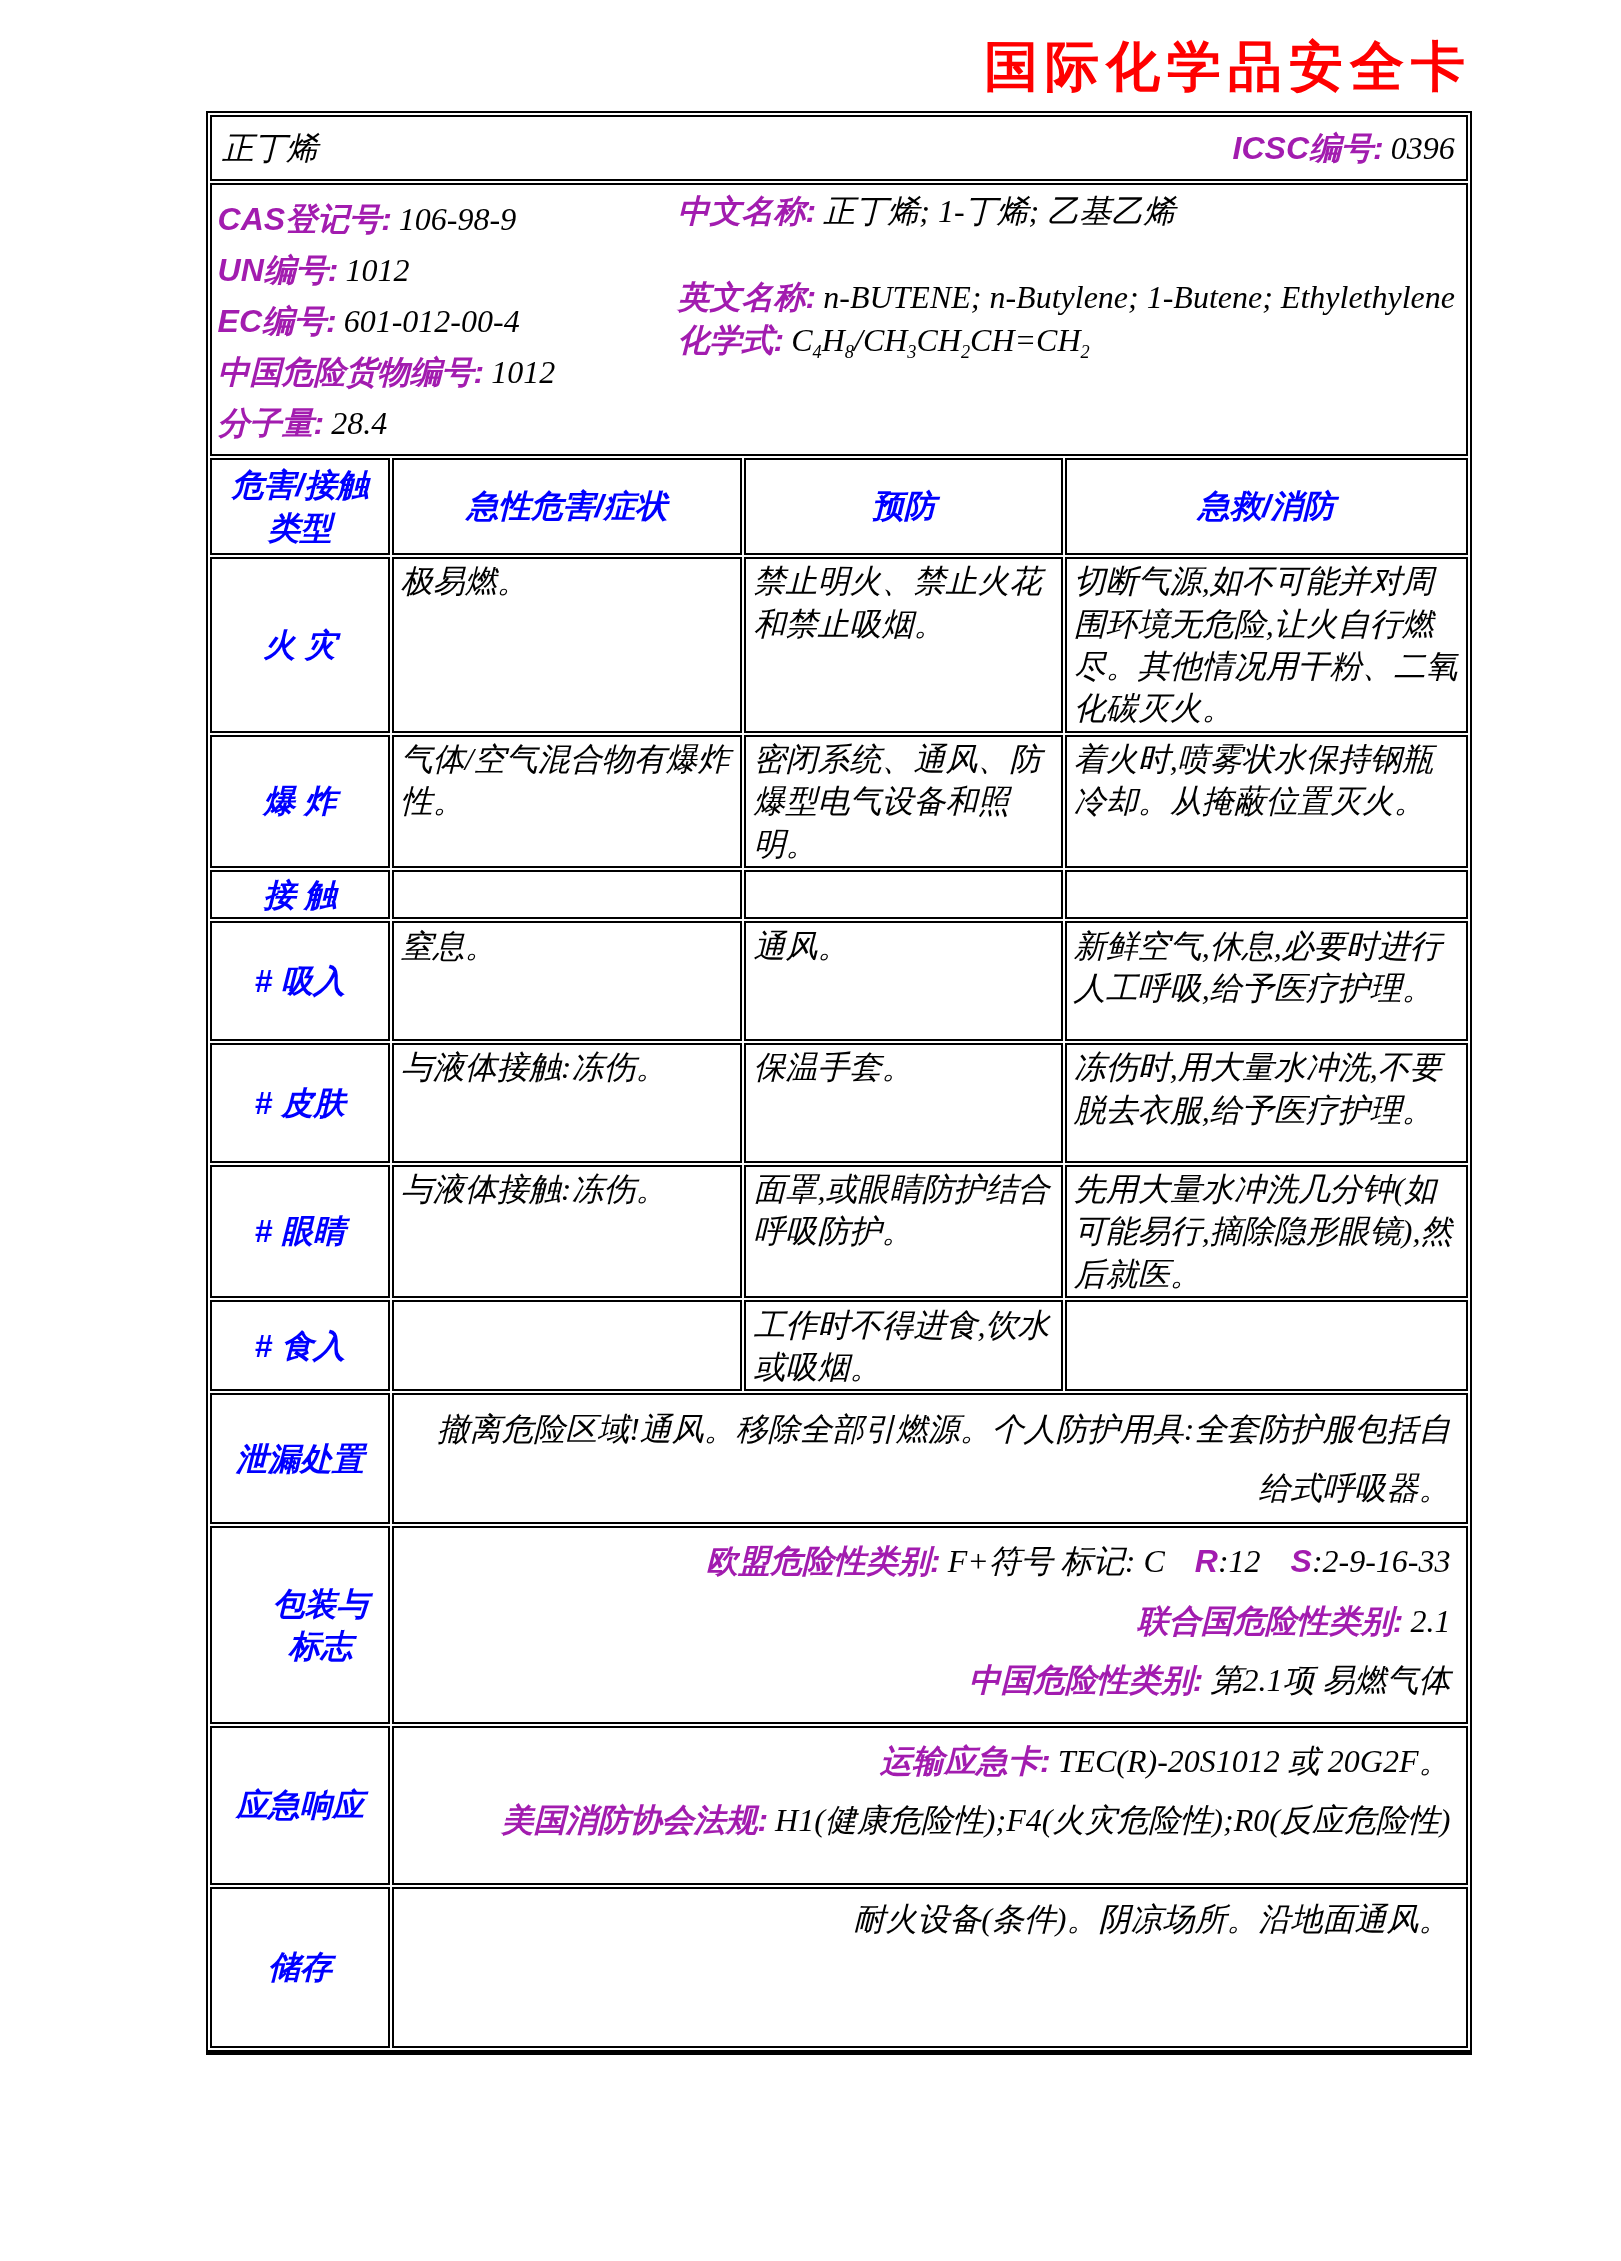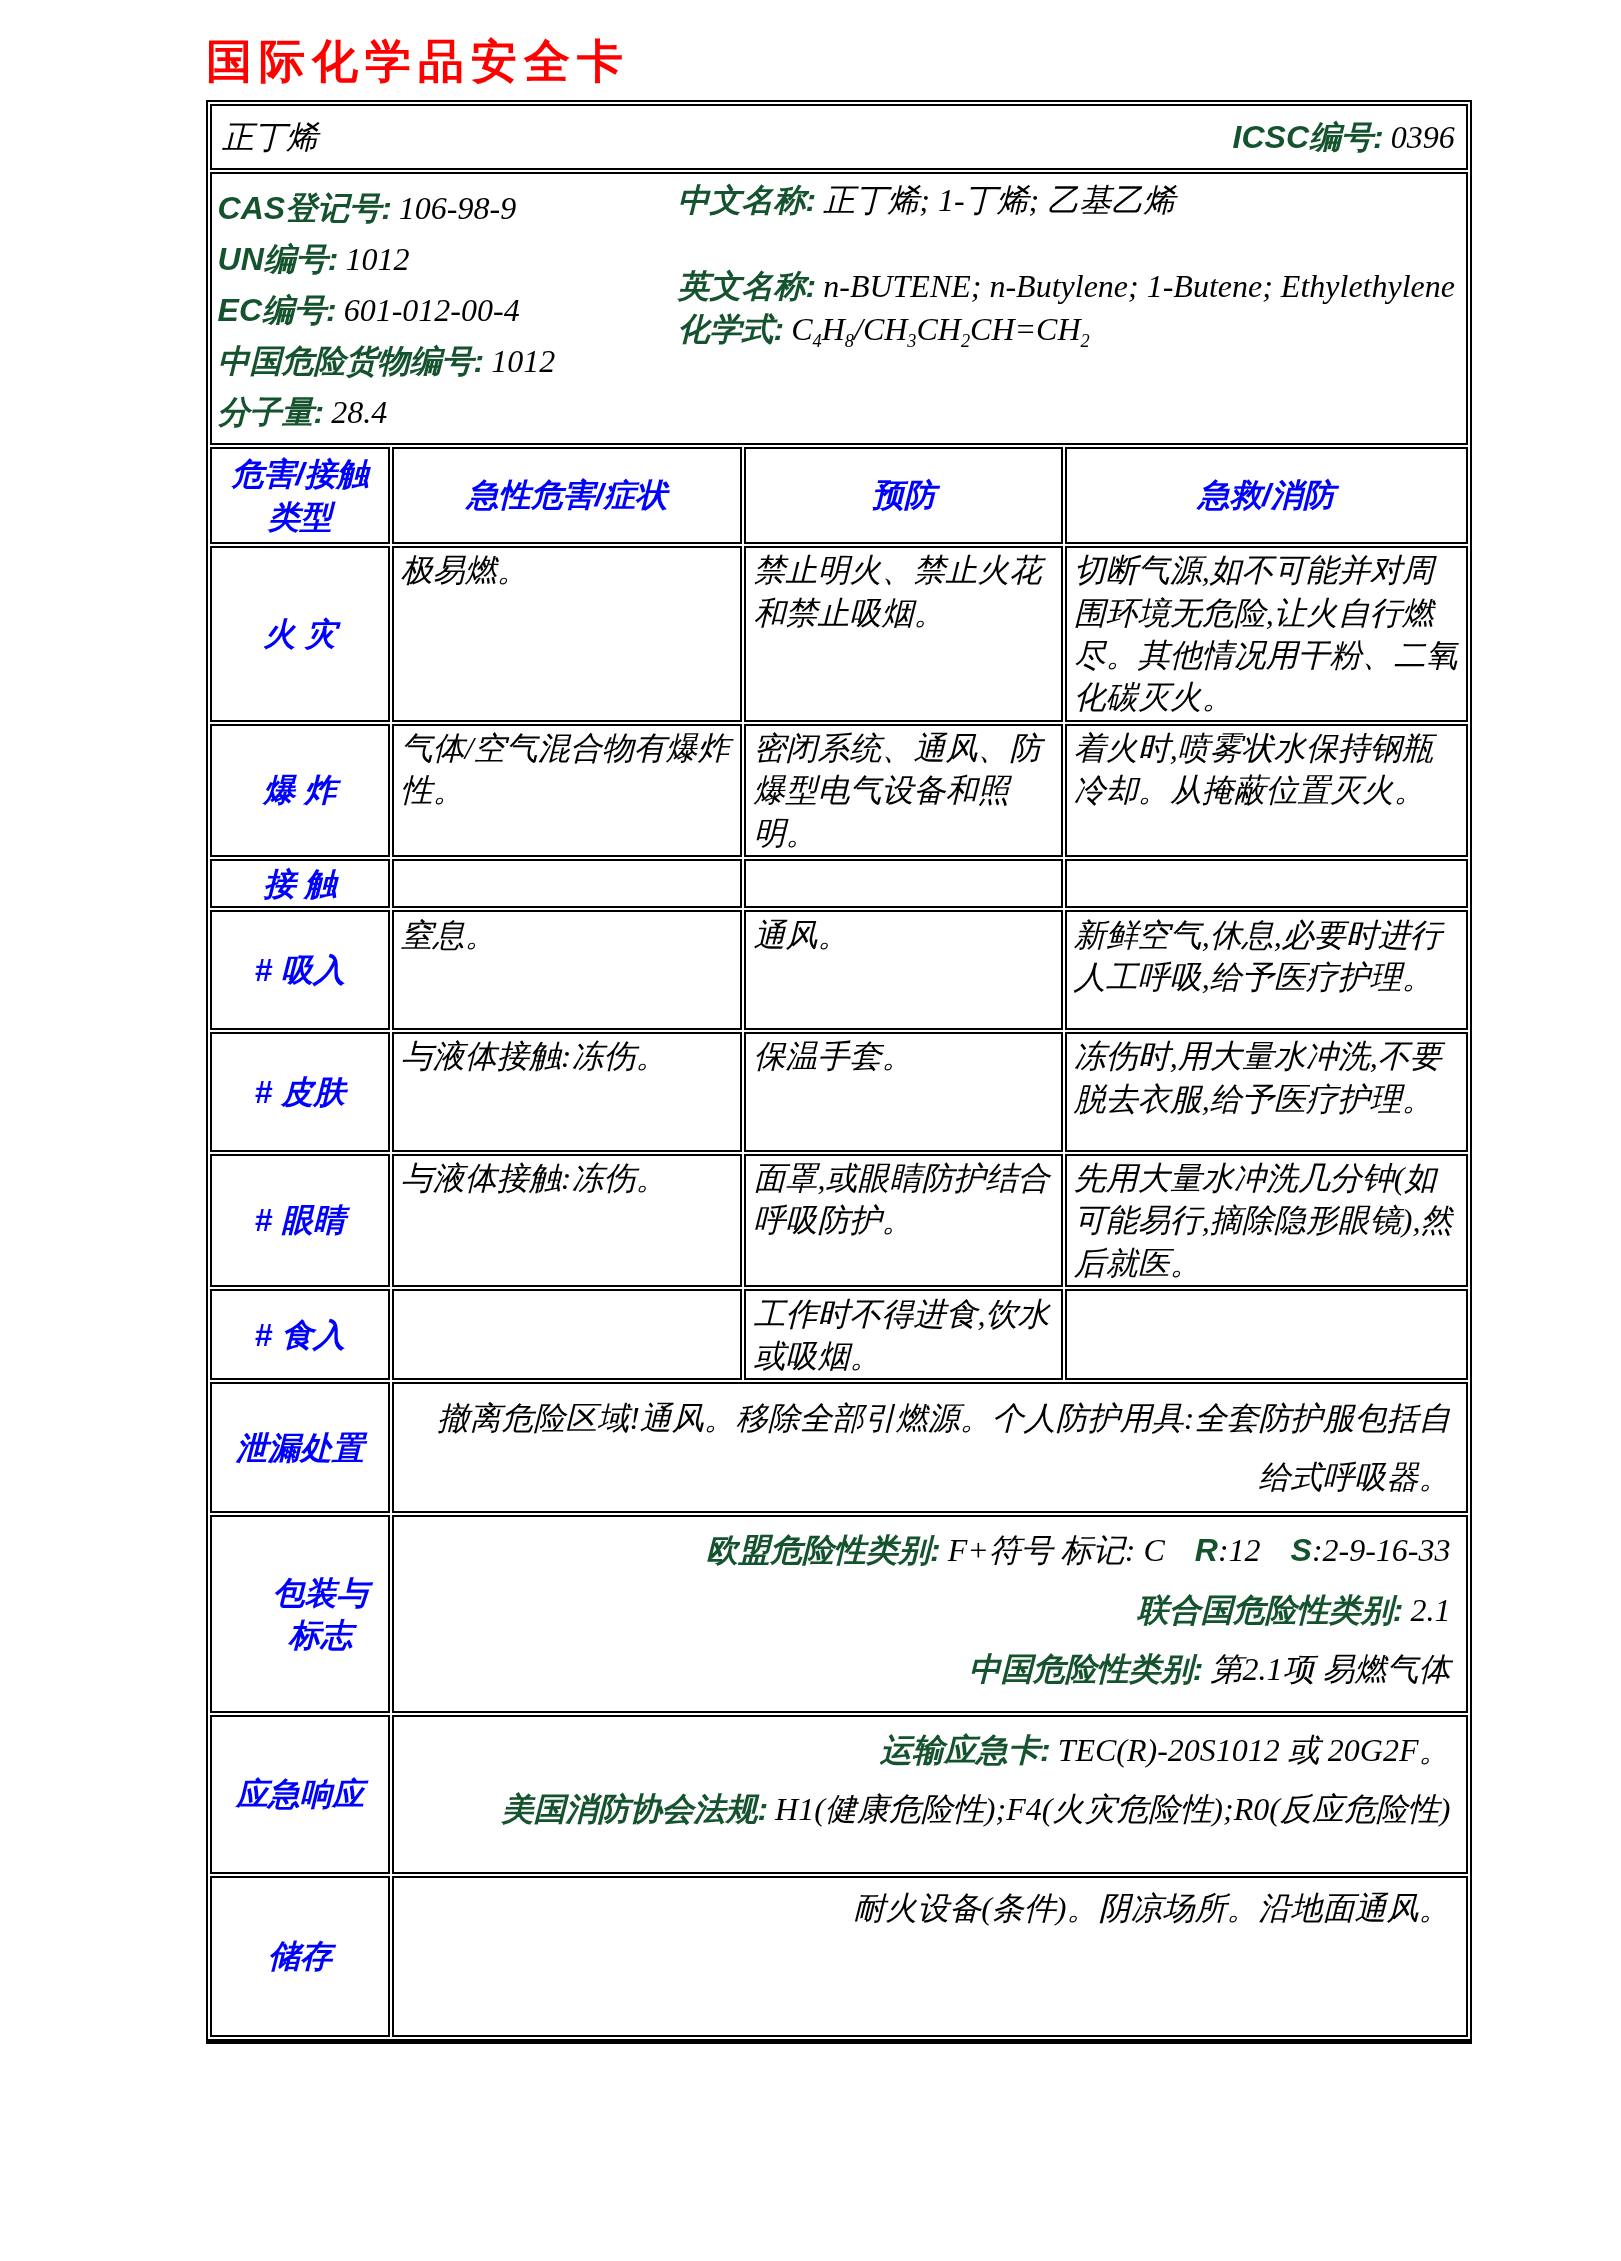--- a/index.html
+++ b/index.html
@@ -2,36 +2,36 @@
 <html style="font-size:11.3px"><head>
 <meta charset="utf-8">
 <style>
   html,body{margin:0;padding:0;}
   body{
     width:1621px;height:2261px;background:#ffffff;position:relative;
     font-family:"Liberation Serif","DejaVu Serif",serif;color:#000;
     -webkit-font-smoothing:antialiased;
   }
   .page-title{
-    margin:31px 0 7px 206px;width:1266px;text-align:left;
-    font-size:46px;font-weight:bold;color:#ff0000;letter-spacing:7px;
+    margin:31px 0 7px 206px;width:1266px;text-align:right;
+    font-size:54px;font-weight:bold;color:#ff0000;letter-spacing:7px;
     font-family:"DejaVu Serif","Liberation Serif",serif;
   }
   table.card{
     margin-left:206px;width:1266px;table-layout:fixed;
     border-collapse:separate;border-spacing:2.1px;
     border:2.8px solid #000;border-bottom:5px solid #000;background:#fff;font-style:italic;
   }
   col.c1{width:178px;}
   col.c2{width:347px;}
   col.c3{width:315px;}
   col.c4{width:399px;}
   td{border:2.1px solid #000;vertical-align:top;padding:1.4px 7px;
      font-size:32px;line-height:1.32;background:#fff;}
-  .lbl{color:#14532d;font-weight:bold;
+  .lbl{color:#a21caf;font-weight:bold;
        font-family:"Liberation Sans","DejaVu Sans",sans-serif;}
   .val{margin-left:7px;}
   .val.tight{margin-left:0;}
   .lbl.gap{margin-left:30px;}
   .split{display:flex;justify-content:space-between;align-items:center;}
   .r-head td{height:59px;vertical-align:middle;padding:1.4px 11.3px 1.4px 10px;}
   .r-info td{height:222px;padding:5.6px 7px 1.4px 5.6px;}
   .info-flex{display:flex;}
   .info-left{width:460px;flex:none;}
   .info-left .iline{margin:8px 0;line-height:1.34;}

